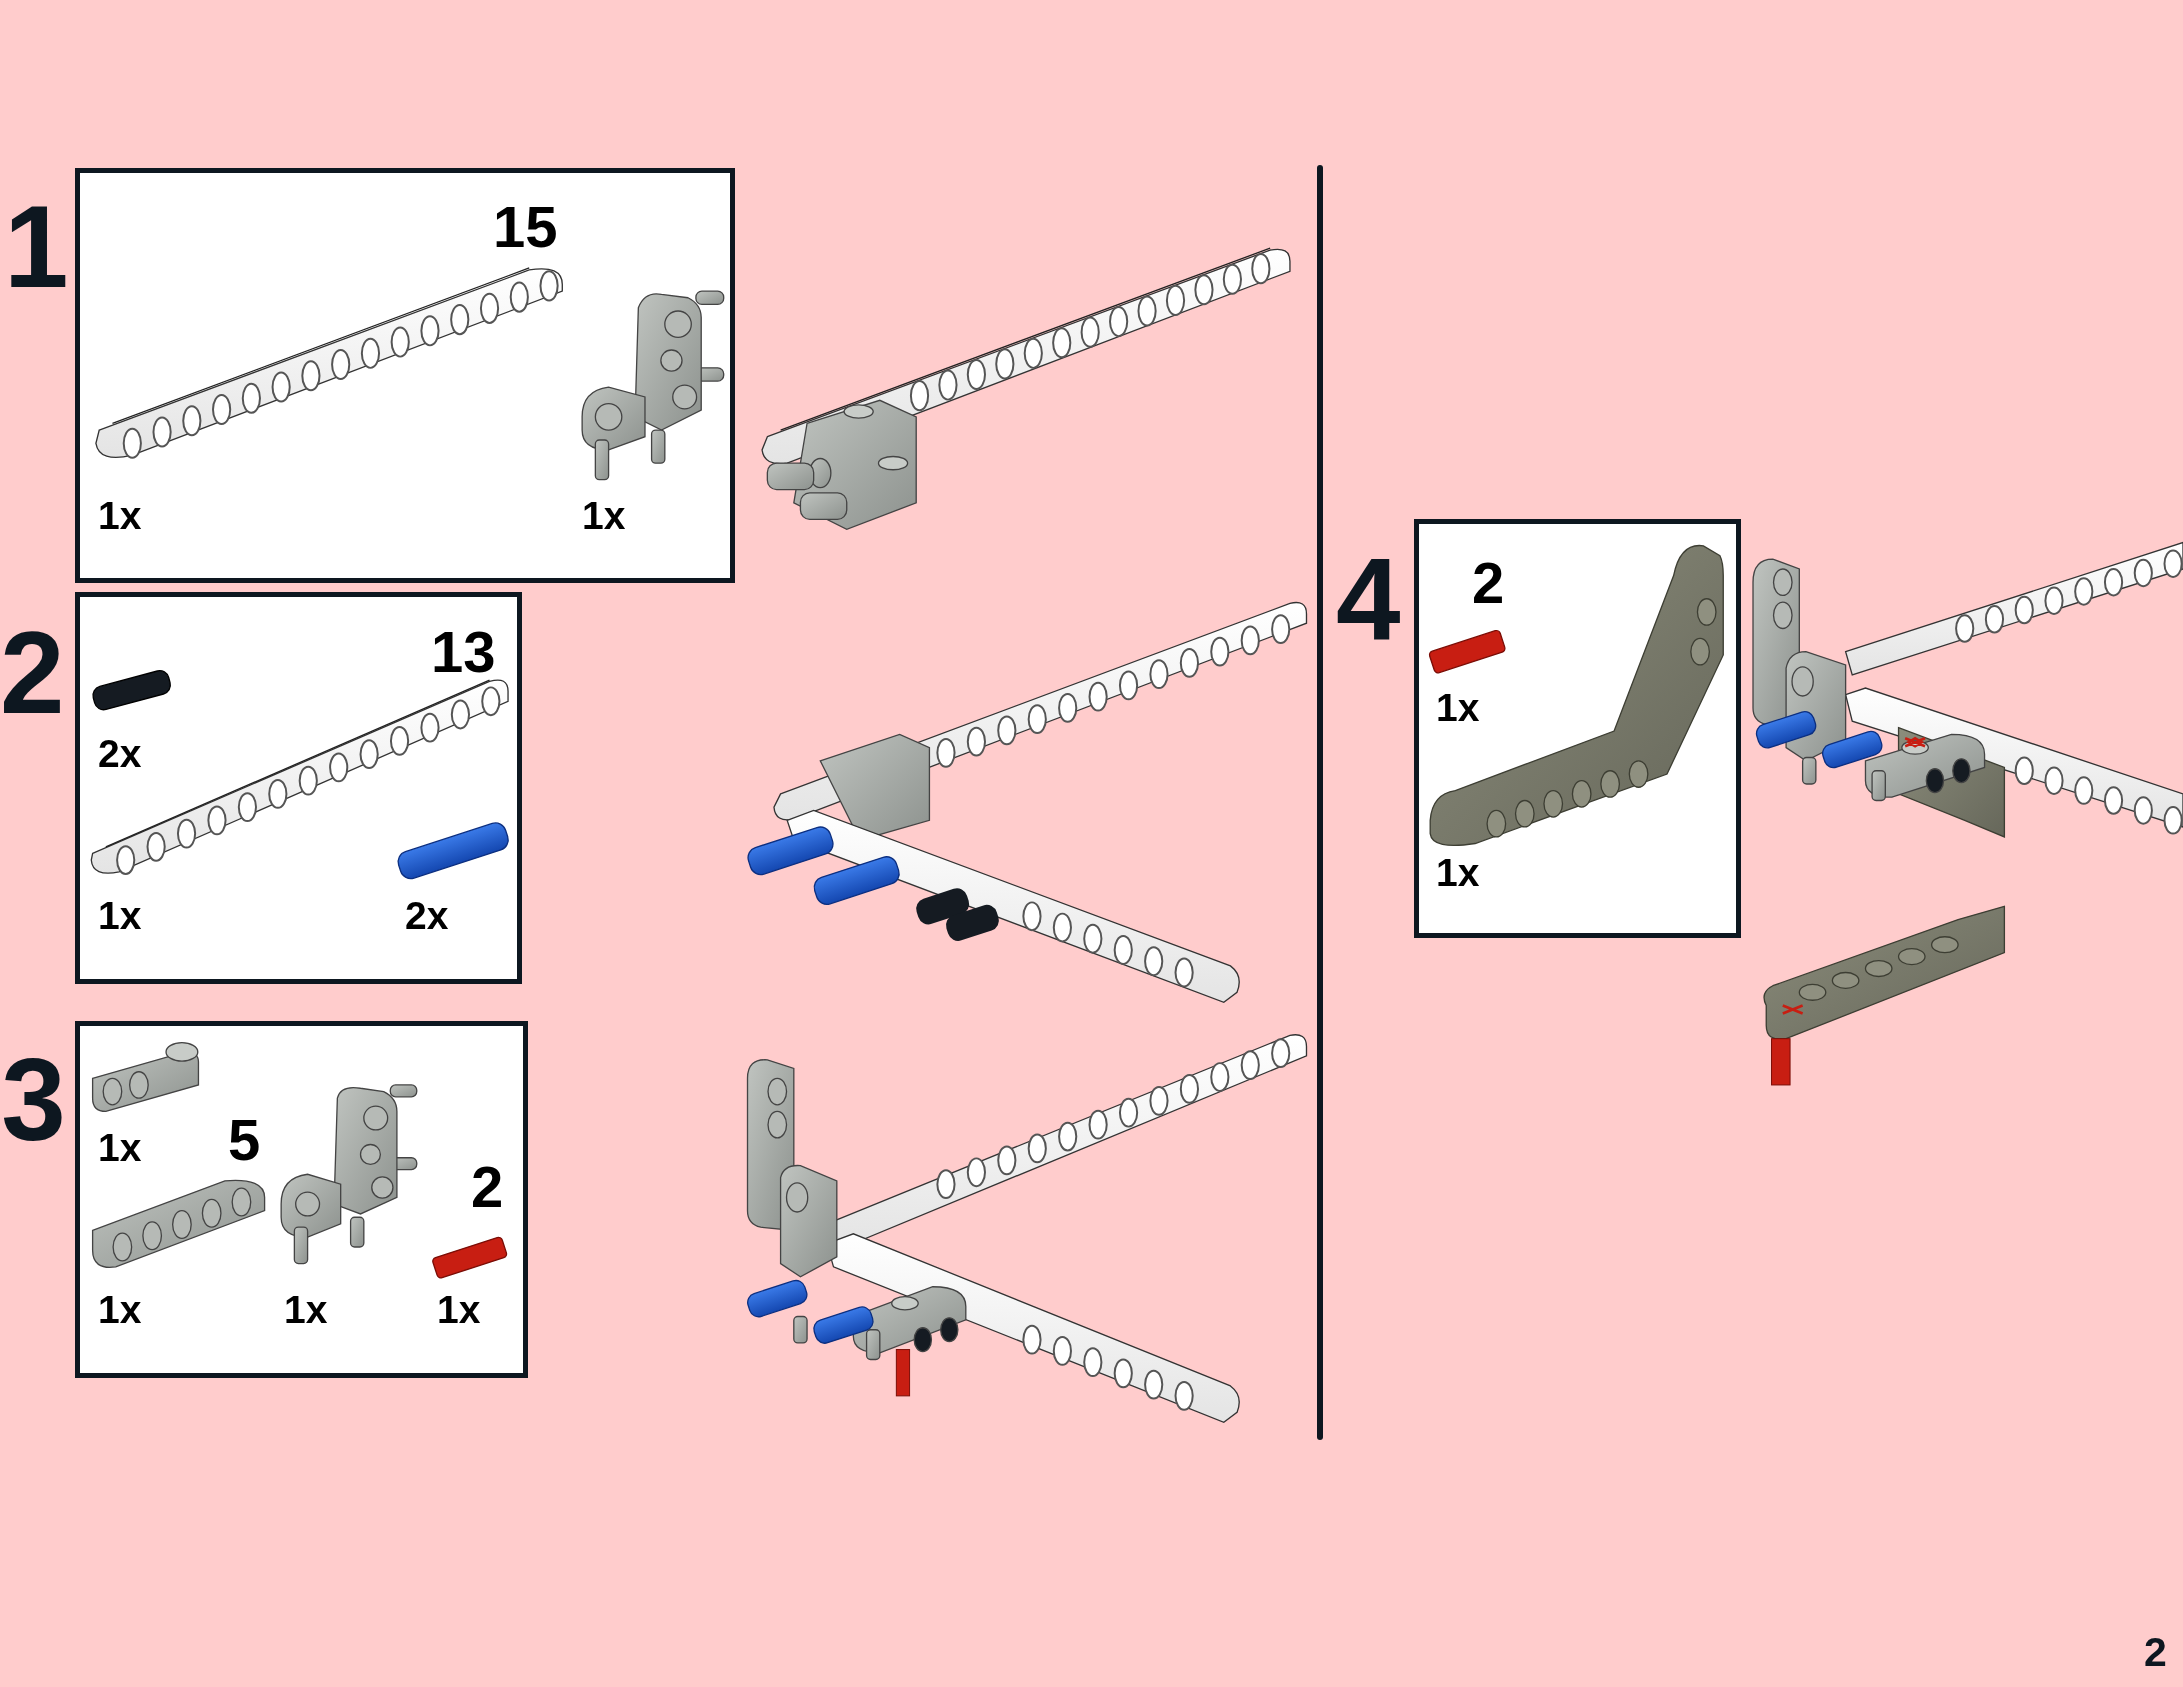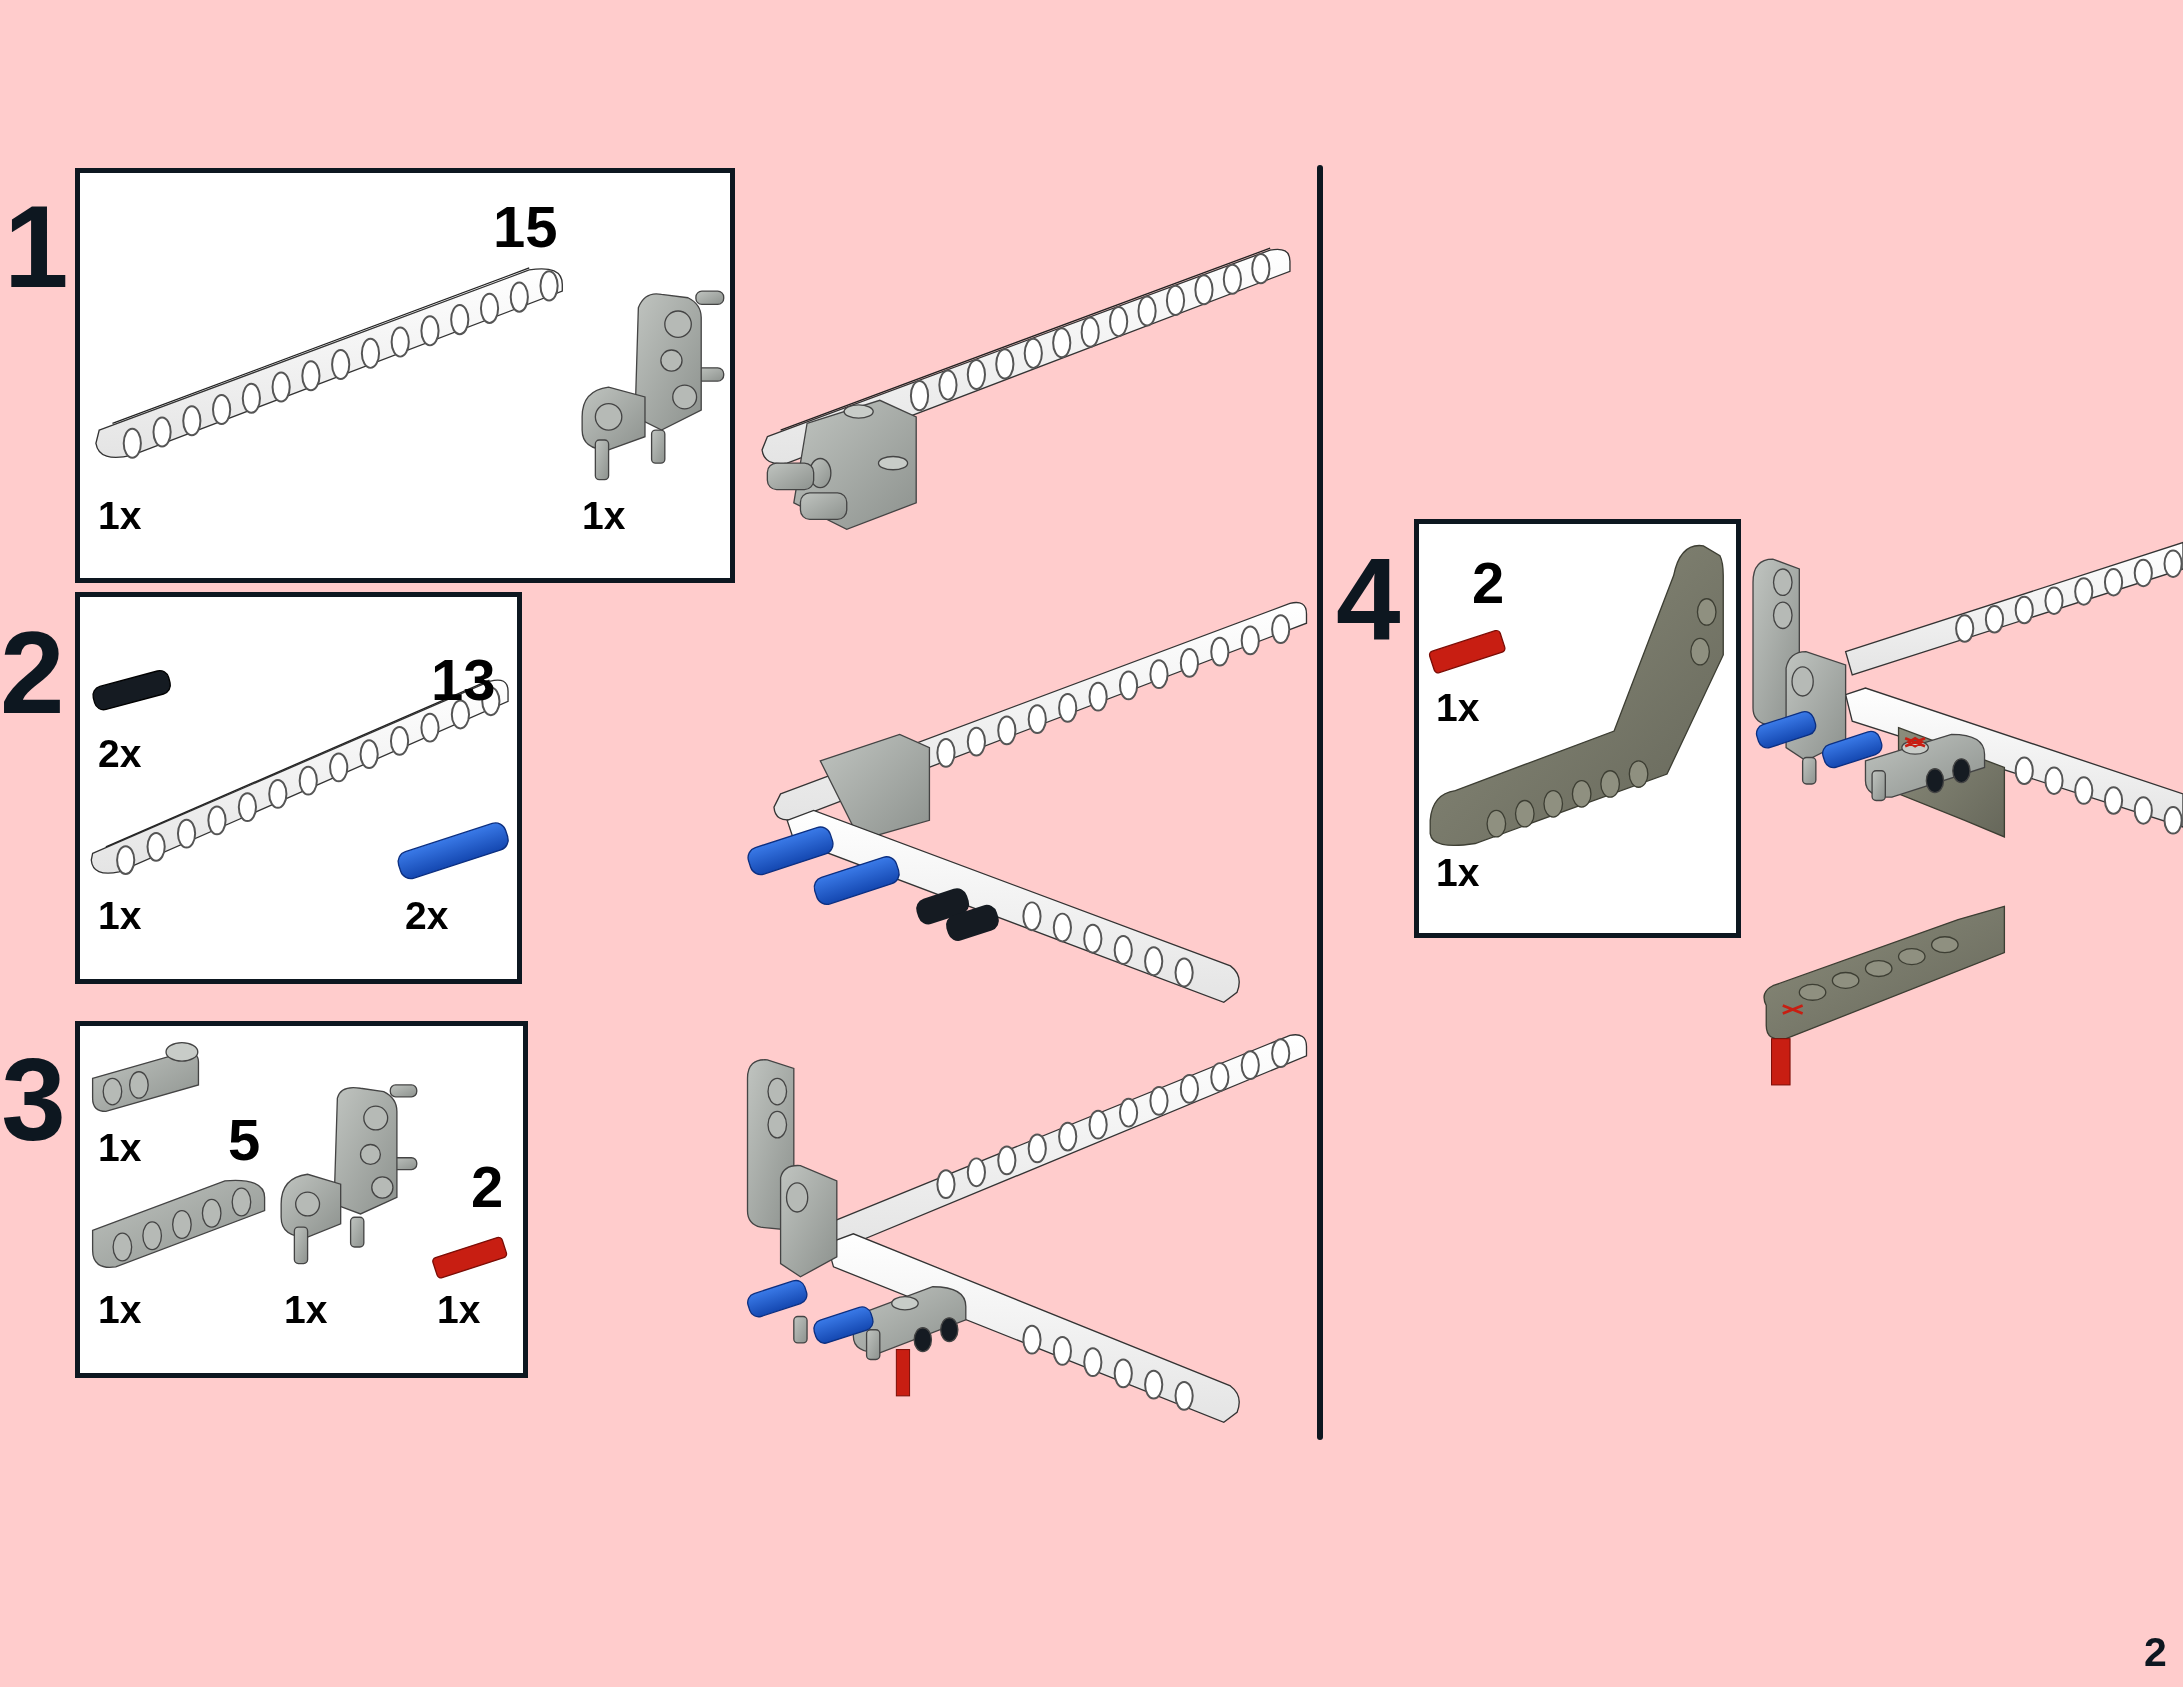--- a/index.html
+++ b/index.html
@@ -316,21 +316,21 @@
     <rect x="2655" y="1085" width="90" height="36" rx="14" transform="rotate(-18 2700 1103)" fill="url(#gBlue)" stroke="#0c2f80" stroke-width="2"></rect>
     <rect x="2755" y="1115" width="90" height="36" rx="14" transform="rotate(-18 2800 1133)" fill="url(#gBlue)" stroke="#0c2f80" stroke-width="2"></rect>
   </g>
 </svg>
 
 <div class="len" style="left:493px;top:198px;">15</div>
 <div class="qty" style="left:98px;top:496px;">1x</div>
 <div class="qty" style="left:582px;top:496px;">1x</div>
 
 <div class="qty" style="left:98px;top:734px;">2x</div>
-<div class="len" style="left:431px;top:623px;margin-top:28px;">13</div>
+<div class="len" style="left:431px;top:623px;">13</div>
 <div class="qty" style="left:98px;top:896px;">1x</div>
 <div class="qty" style="left:405px;top:896px;">2x</div>
 
 <div class="qty" style="left:98px;top:1128px;">1x</div>
 <div class="len" style="left:228px;top:1111px;">5</div>
 <div class="qty" style="left:98px;top:1290px;">1x</div>
 <div class="qty" style="left:284px;top:1290px;">1x</div>
 <div class="len" style="left:471px;top:1158px;">2</div>
 <div class="qty" style="left:437px;top:1290px;">1x</div>
 

